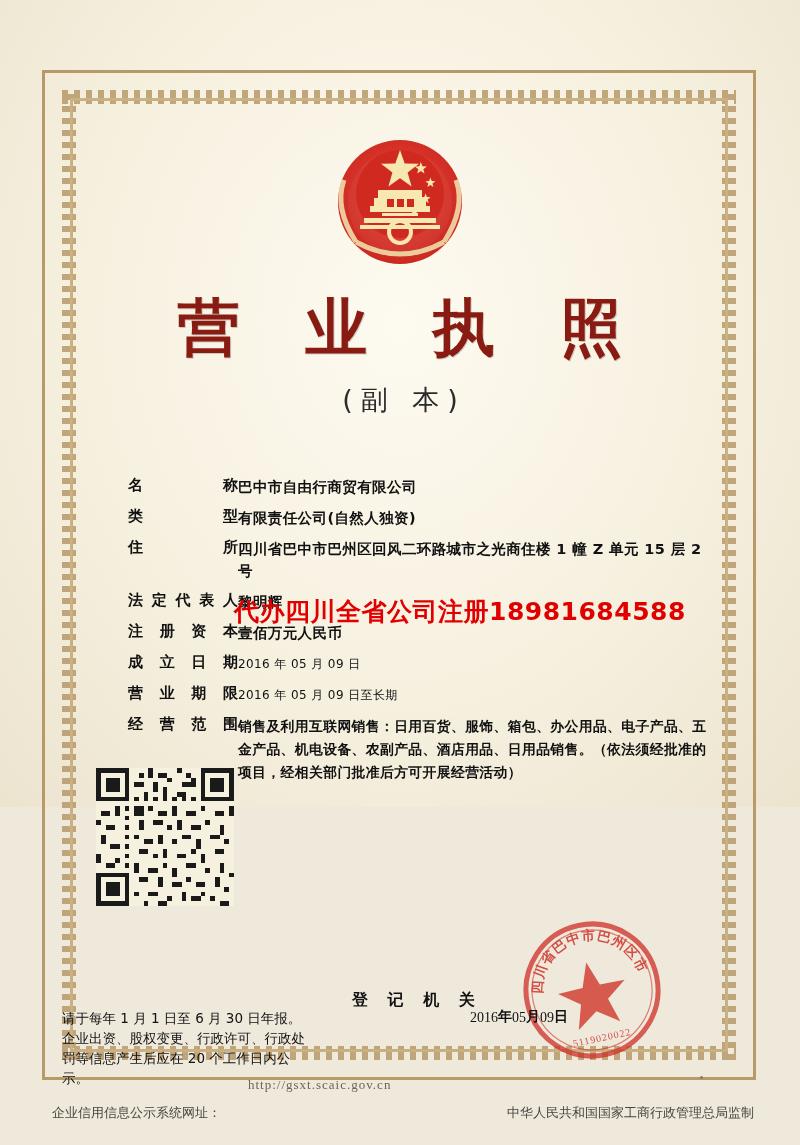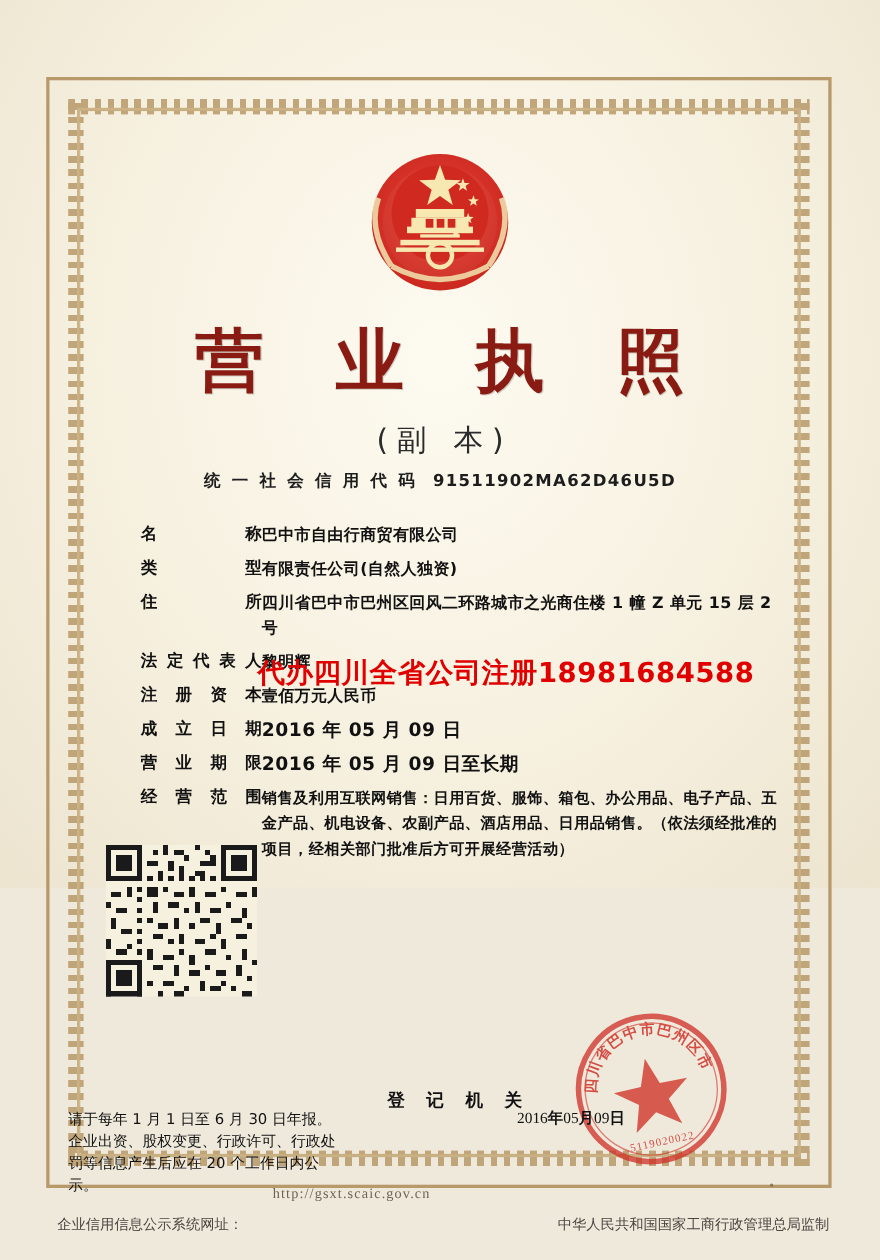--- a/index.html
+++ b/index.html
@@ -141,22 +141,22 @@
   .field-value {
     flex: 1;
     font-family: "DejaVu Sans", sans-serif;
     font-weight: bold;
     font-size: 14.5px;
     color: #111;
     line-height: 22px;
     letter-spacing: .4px;
   }
   .field-value.small {
-    font-size: 17px;
-    font-weight: bold;
+    font-size: 12px;
+    font-weight: normal;
   }
   .field-row.scope .field-value {
     line-height: 23px;
     font-size: 13.8px;
   }
 
   
   .overlay-ad {
     position: absolute;
     left: 234px;
@@ -303,23 +303,20 @@
 
       <path d="M24,60 Q14,88 36,122" stroke="#f0dca8" stroke-width="5" fill="none" opacity=".9"></path>
       <path d="M136,60 Q146,88 124,122" stroke="#f0dca8" stroke-width="5" fill="none" opacity=".9"></path>
       <path d="M36,122 Q80,146 124,122" stroke="#f0dca8" stroke-width="5" fill="none" opacity=".9"></path>
     </svg>
   </div>
 
   <div class="main-title">营 业 执 照</div>
   <div class="sub-title">(副 本)</div>
 
-  <div class="credit-code">
-    <span>统 一 社 会 信 用 代 码</span><span class="code-val">91511902MA62D46U5D</span>
-  </div>
 
   <div class="fields">
 
     <div class="field-row">
       <div class="field-label">
         <span>名</span>
         <span>称</span>
       </div>
       <div class="field-value">巴中市自由行商贸有限公司</div>
     </div>

